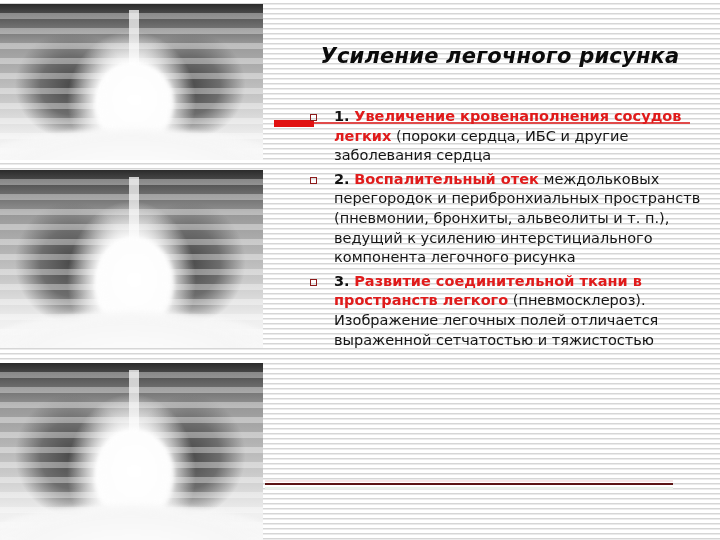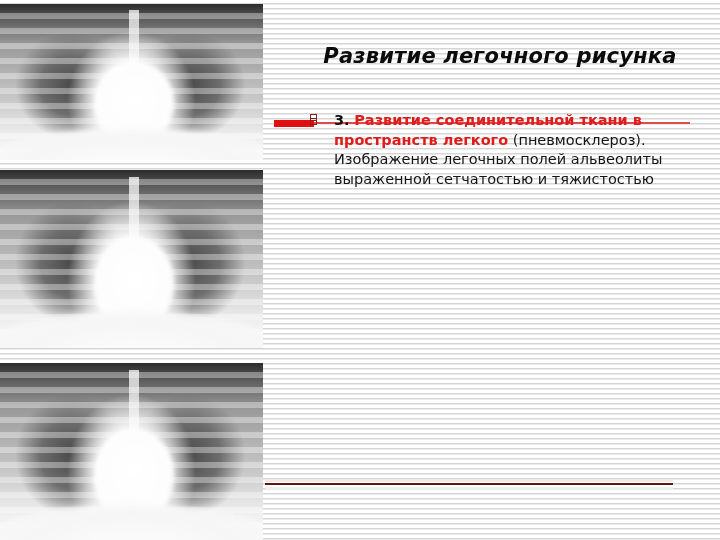--- a/index.html
+++ b/index.html
@@ -224,35 +224,40 @@
     </div>
     <div class="xray xray-3">
       <div class="film"></div>
       <div class="ribs"></div>
       <div class="spine"></div>
       <div class="heart"></div>
       <div class="diaphragm"></div>
     </div>
   </div>
 
-  <div class="title">Развитие легочного рисунка</div>
+  <div class="title">Усиление легочного рисунка</div>
 
   <div class="rule-thick"></div>
   <div class="rule-thin"></div>
   <div class="rule-bottom-ghost"></div>
   <div class="rule-bottom"></div>
   <div class="rule-bottom-ghost2"></div>
 
   <div class="bullets">
 
-
     <div class="bullet-row">
       <span class="bullet-marker"></span>
+      <span class="bullet-text"><span class="num">1.</span> <span class="hl">Увеличение кровенаполнения сосудов легких</span><span> (пороки сердца, ИБС и другие заболевания сердца</span></span>
     </div>
 
     <div class="bullet-row">
       <span class="bullet-marker"></span>
-      <span class="bullet-text"><span class="num">3.</span> <span class="hl">Развитие соединительной ткани в пространств легкого</span><span> (пневмосклероз). Изображение легочных полей альвеолиты выраженной сетчатостью и тяжистостью</span></span>
+      <span class="bullet-text"><span class="num">2.</span> <span class="hl">Воспалительный отек</span><span> междольковых перегородок и перибронхиальных пространств (пневмонии, бронхиты, альвеолиты и т. п.), ведущий к усилению интерстициального компонента легочного рисунка</span></span>
+    </div>
+
+    <div class="bullet-row">
+      <span class="bullet-marker"></span>
+      <span class="bullet-text"><span class="num">3.</span> <span class="hl">Развитие соединительной ткани в пространств легкого</span><span> (пневмосклероз). Изображение легочных полей отличается выраженной сетчатостью и тяжистостью</span></span>
     </div>
 
   </div>
 
 </div>
 
 </body></html>

